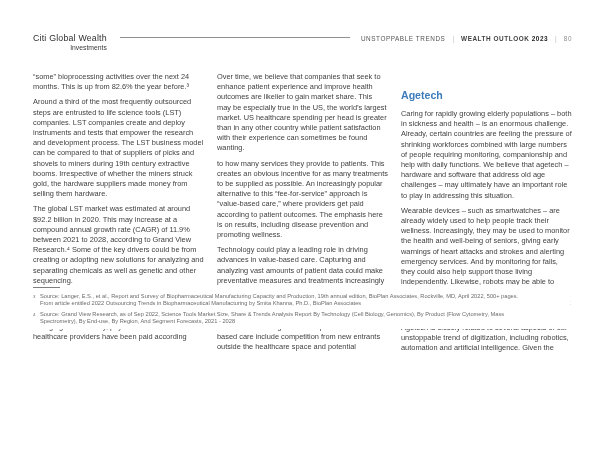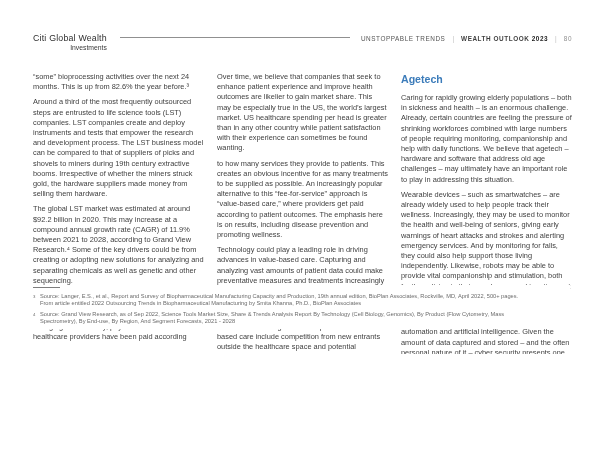--- a/index.html
+++ b/index.html
@@ -48,21 +48,21 @@
     line-height: 10.2px;
     color: #3e3e3e;
   }
   .subhead {
     margin: 7px 0 6px 0;
     font-size: 10.6px;
     line-height: 13px;
     font-weight: 600;
     color: #3c7cba;
   }
-  .subhead-top { margin-top: 1px; margin-bottom: 7px; }
+  .subhead-top { margin-top: 17px; margin-bottom: 7px; }
 
   
   .footnotes {
     position: absolute;
     left: 33px; right: 30px; bottom: 25px;
     background: #ffffff;
     padding-top: 2px;
   }
   .fn-rule { width: 27px; border-top: 1px solid #7d7d7d; margin-bottom: 5px; }
   .footnote {

